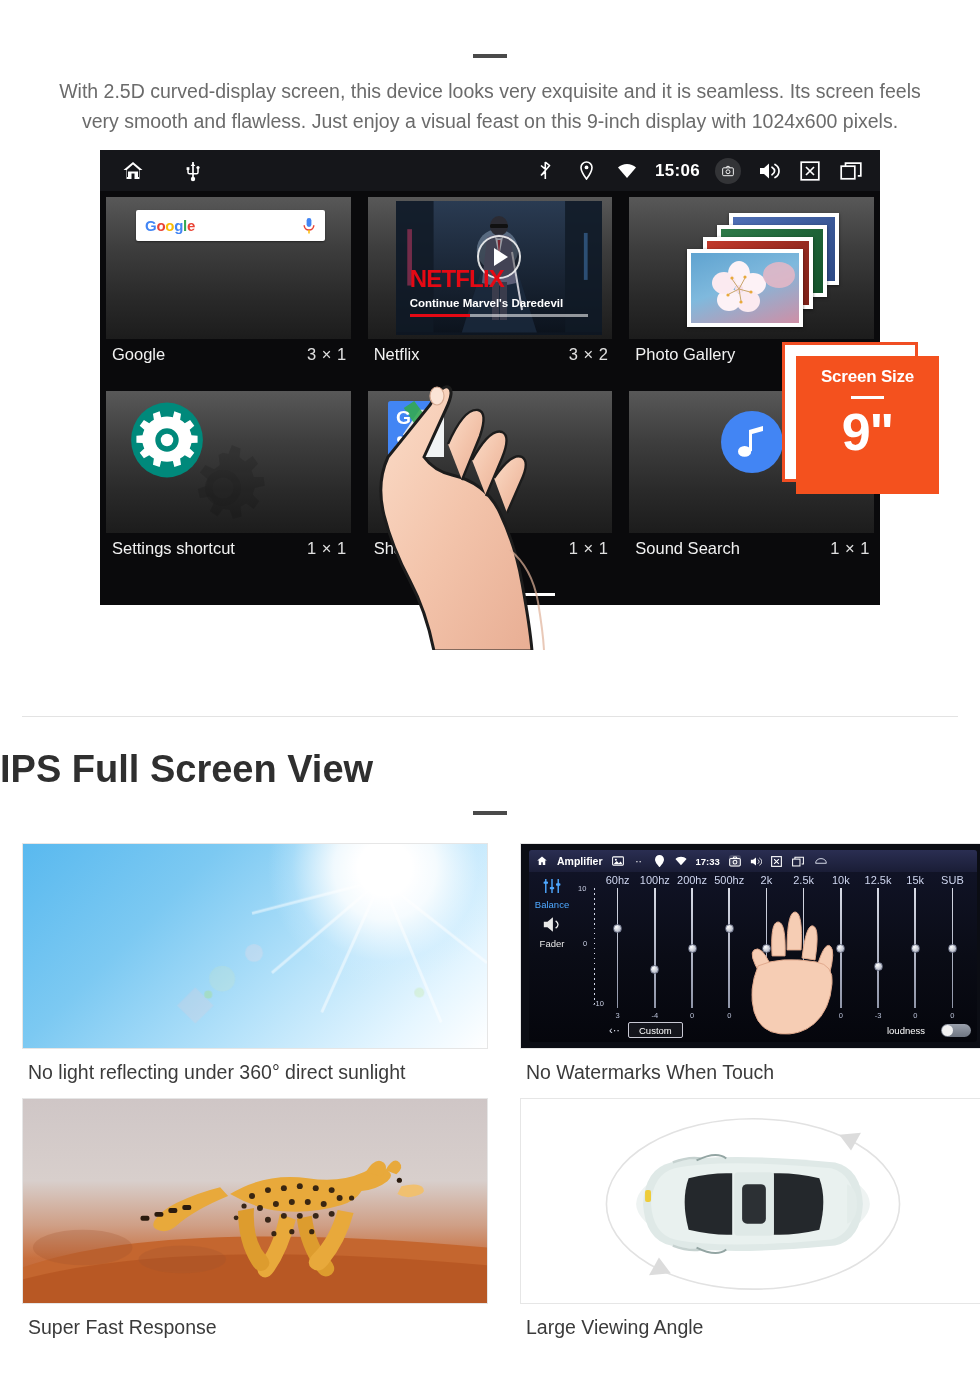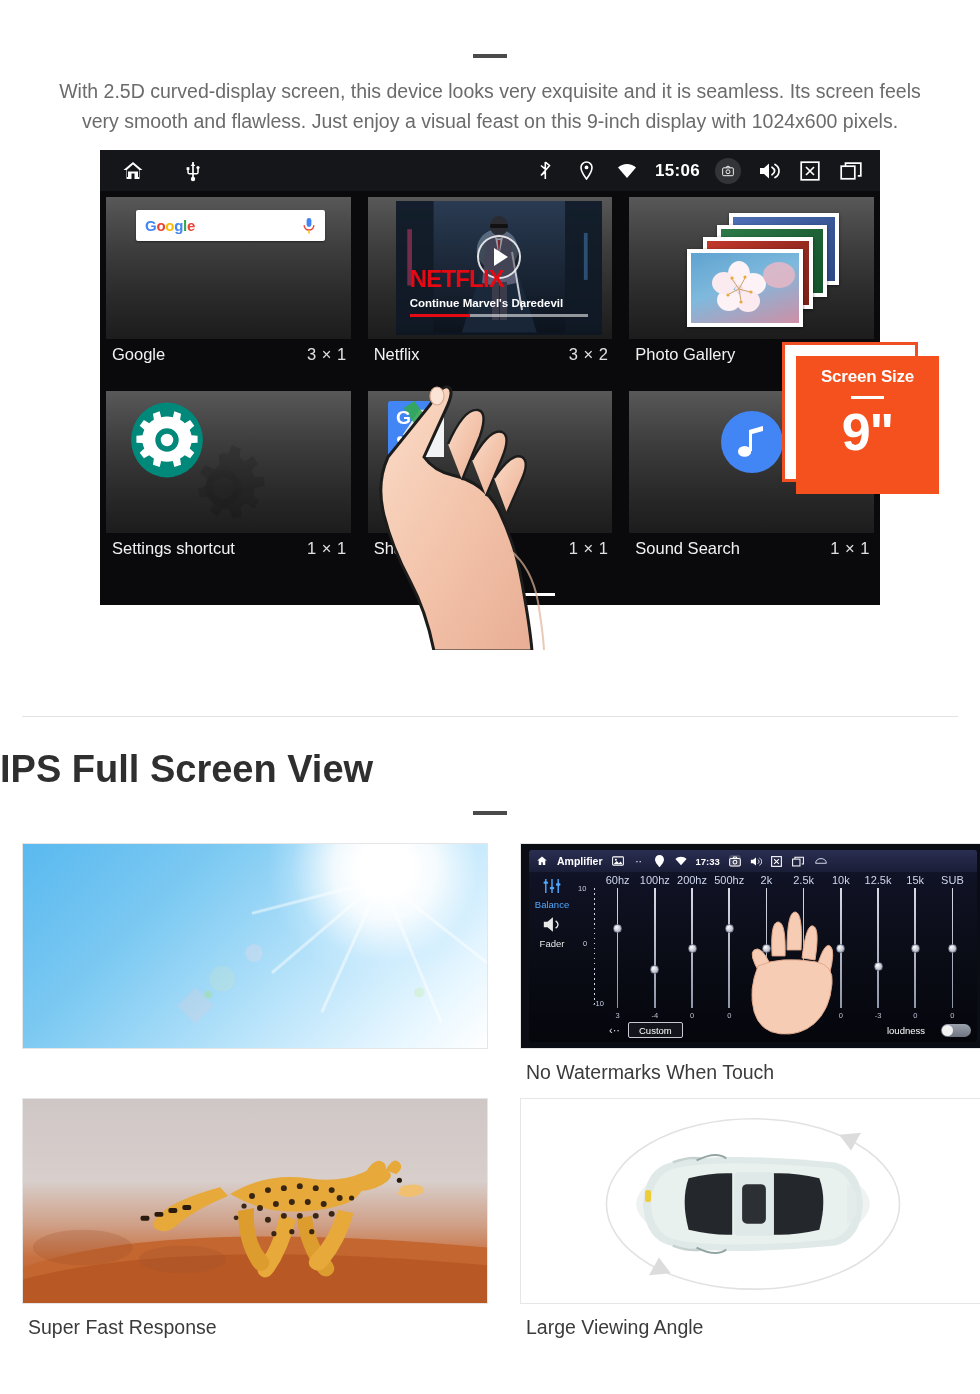--- a/index.html
+++ b/index.html
@@ -520,20 +520,21 @@
                 <g stroke="#ffffff" stroke-width="3" opacity=".5">
                   <path d="M360 36 L250 130"></path>
                     <path d="M360 36 L300 170"></path>
                     <path d="M360 36 L420 180"></path>
                   <path d="M360 36 L466 120"></path>
                     <path d="M360 36 L230 70"></path>
                 </g>
               </svg>
             </div>
           </div>
+          <div class="cap">No light reflecting under 360° direct sunlight</div>
         </div>
 
         <div class="card">
           <div class="thumb">
             <div class="amp">
               <div class="amp-inner">
                 <div class="amp-top">
                   <span class="amp-ico">
                     <svg width="12" height="12" viewBox="0 0 24 24">
                         <path d="M12 3L2.5 11h3v9h5v-5.5h3V20h5v-9h3L12 3z" fill="#fff"></path>

